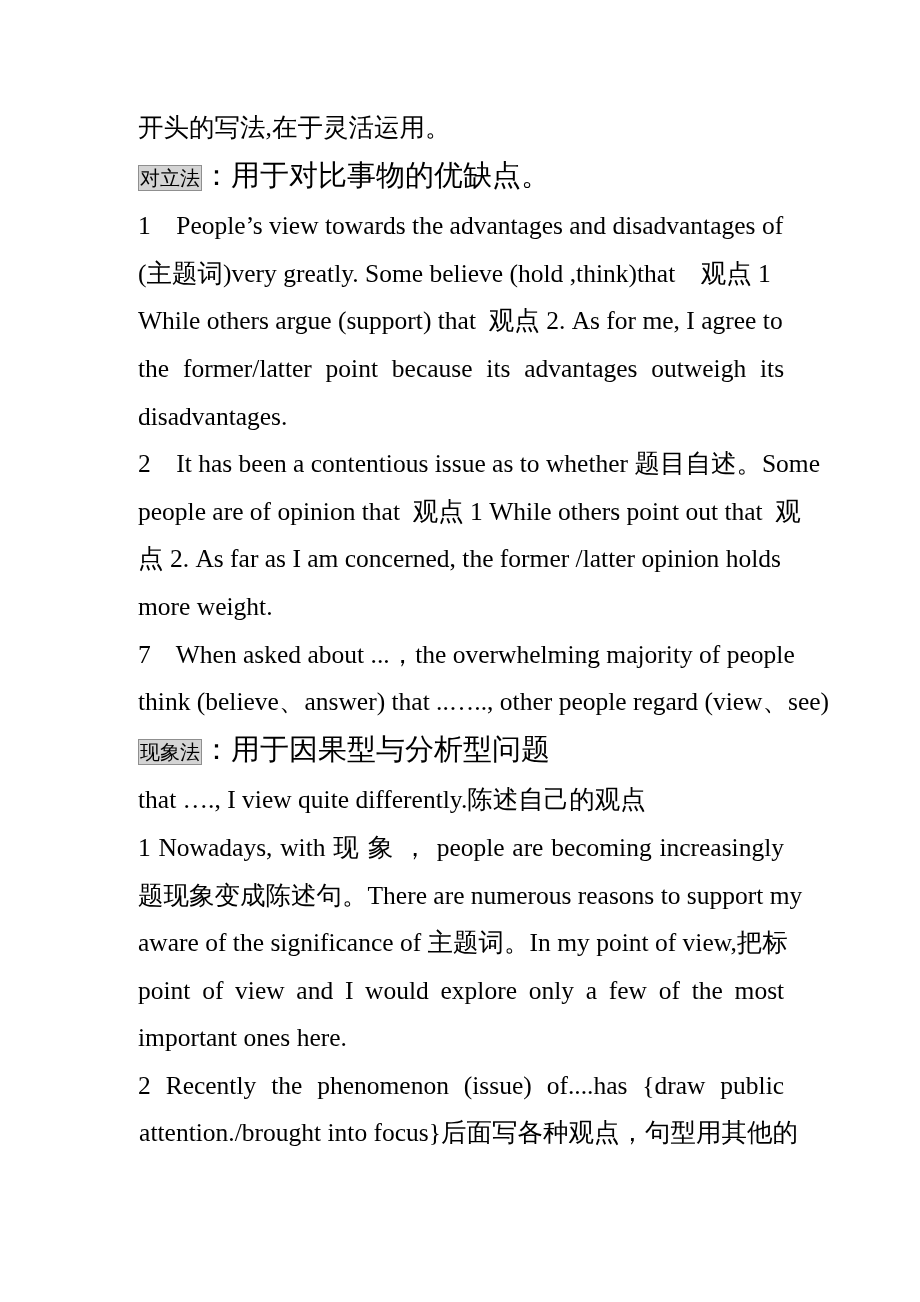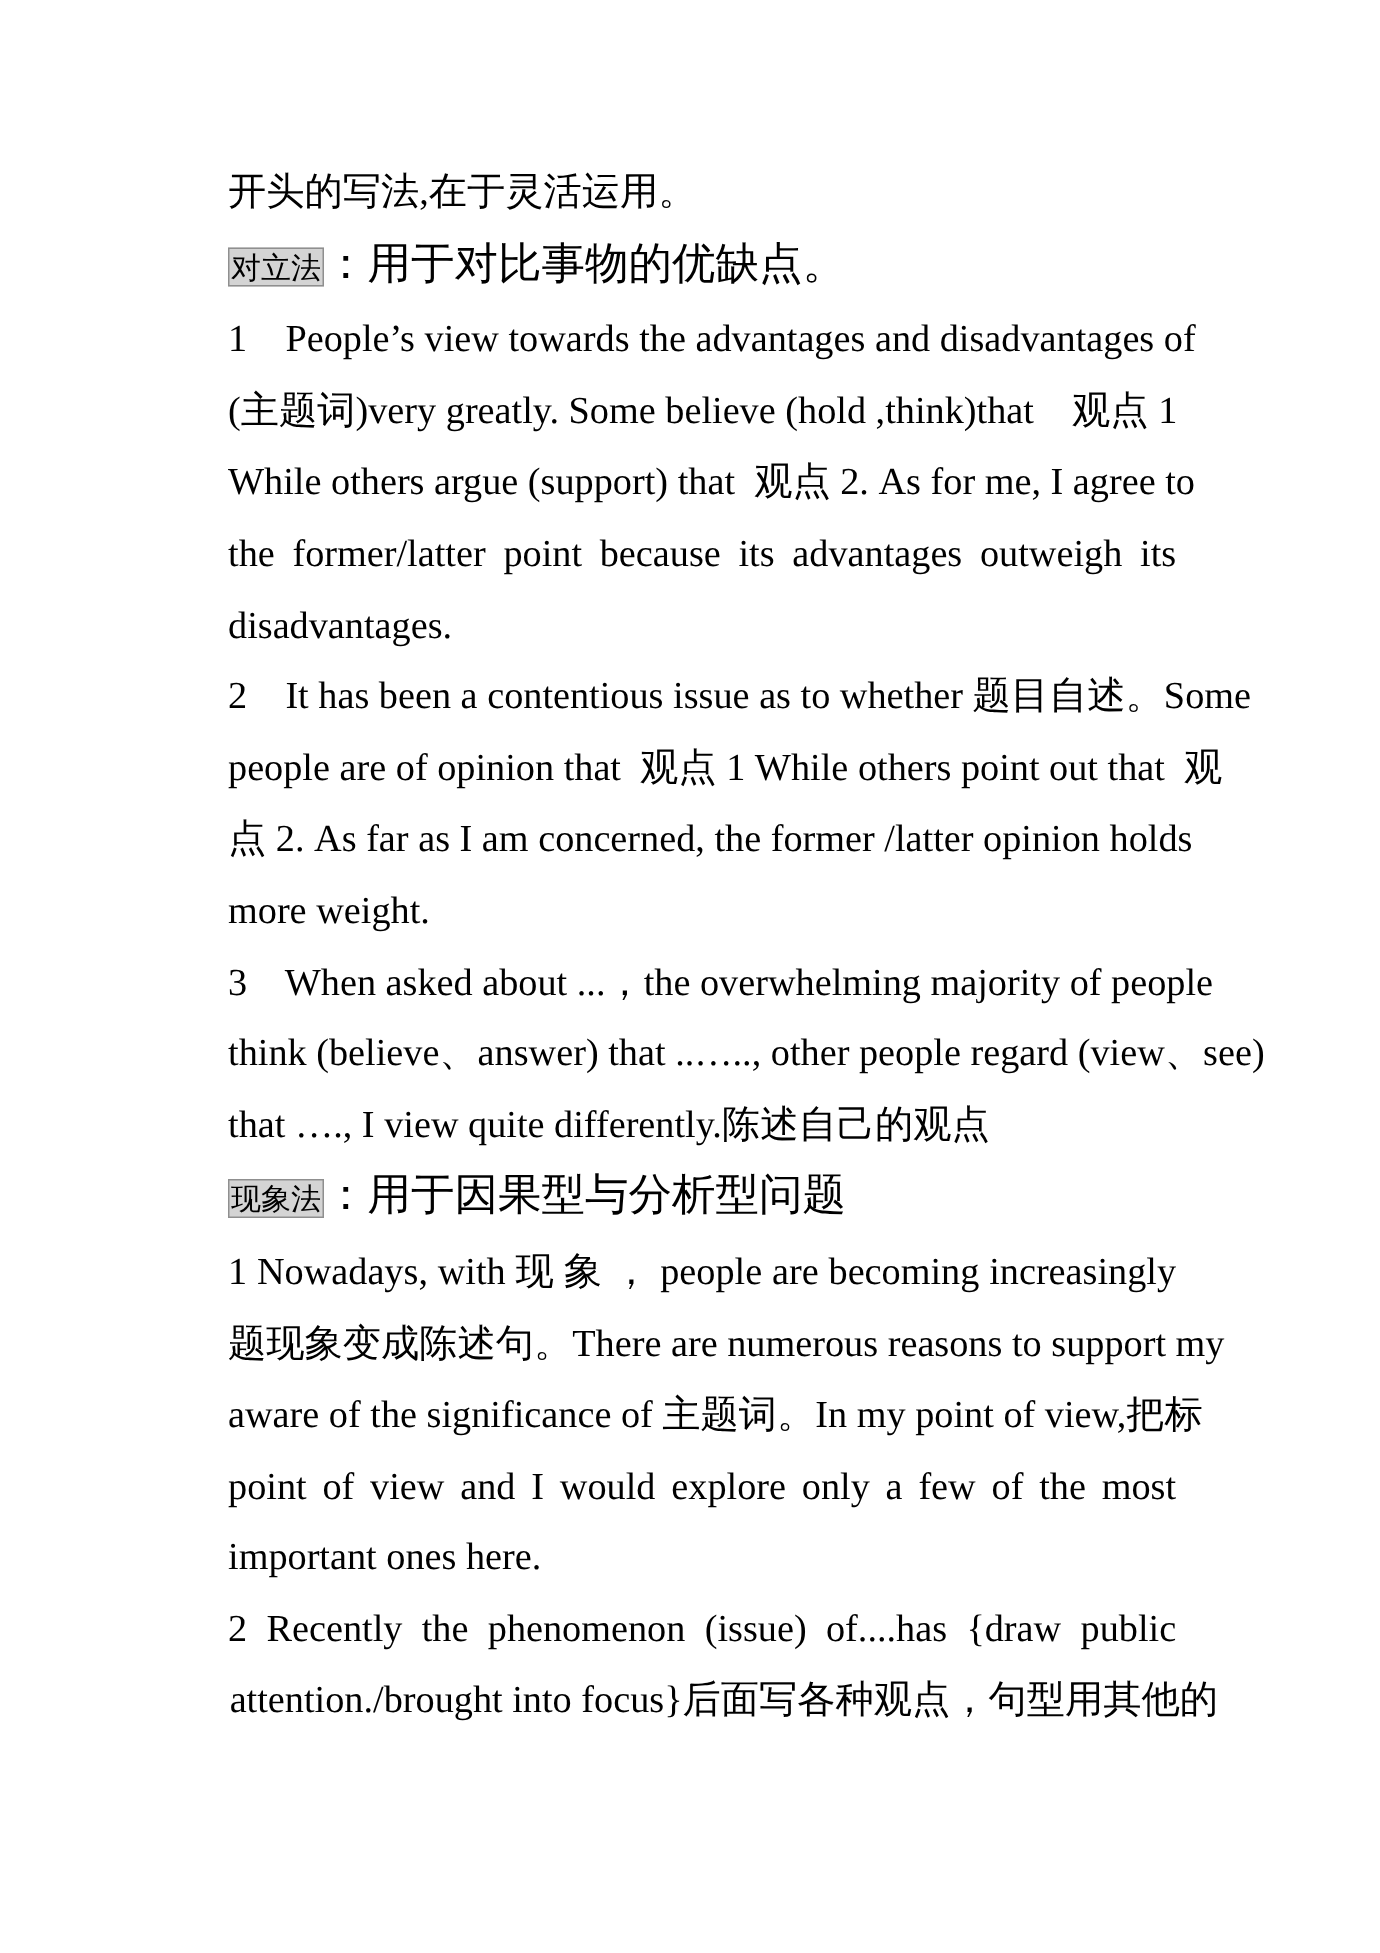--- a/index.html
+++ b/index.html
@@ -27,21 +27,20 @@
     width: 646px;
   }
   
   .ln {
     display: block;
     font-size: 25.5px;
     line-height: 47.6px;
     letter-spacing: 0;
     white-space: pre;
     color: #000000;
-    margin-left: 14px;
   }
   
   .ln.just {
     white-space: normal;
     text-align: justify;
     text-align-last: justify;
     word-spacing: 0;
   }
   .ln.just > span { white-space: pre; }
   
@@ -74,25 +73,25 @@
 
     <div class="ln just"><span>the</span> <span>former/latter</span> <span>point</span> <span>because</span> <span>its</span> <span>advantages</span> <span>outweigh</span> <span>its</span></div>
 
     <div class="ln">disadvantages.</div>
 
     <div class="ln wide">2    It has been a contentious issue as to whether 题目自述。Some</div>
     <div class="ln">people are of opinion that  观点 1 While others point out that  观</div>
     <div class="ln">点 2. As far as I am concerned, the former /latter opinion holds</div>
     <div class="ln">more weight.</div>
 
-    <div class="ln">3    When asked about ...，the overwhelming majority of people</div>
+    <div class="ln">7    When asked about ...，the overwhelming majority of people</div>
     <div class="ln">think (believe、answer) that ..….., other people regard (view、see)</div>
+    <div class="ln"><span class="hl">现象法</span><span class="cn">：用于因果型与分析型问题</span></div>
+
     <div class="ln">that …., I view quite differently.陈述自己的观点</div>
-
-    <div class="ln"><span class="hl">现象法</span><span class="cn">：用于因果型与分析型问题</span></div>
 
     <div class="ln just"><span>1</span> <span>Nowadays, with 现 象 ，</span> <span>people</span> <span>are</span> <span>becoming</span> <span>increasingly</span></div>
 
     <div class="ln">题现象变成陈述句。There are numerous reasons to support my</div>
     <div class="ln">aware of the significance of 主题词。In my point of view,把标</div>
 
     <div class="ln just"><span>point</span> <span>of</span> <span>view</span> <span>and</span> <span>I</span> <span>would</span> <span>explore</span> <span>only</span> <span>a</span> <span>few</span> <span>of</span> <span>the</span> <span>most</span></div>
 
     <div class="ln">important ones here.</div>
 

